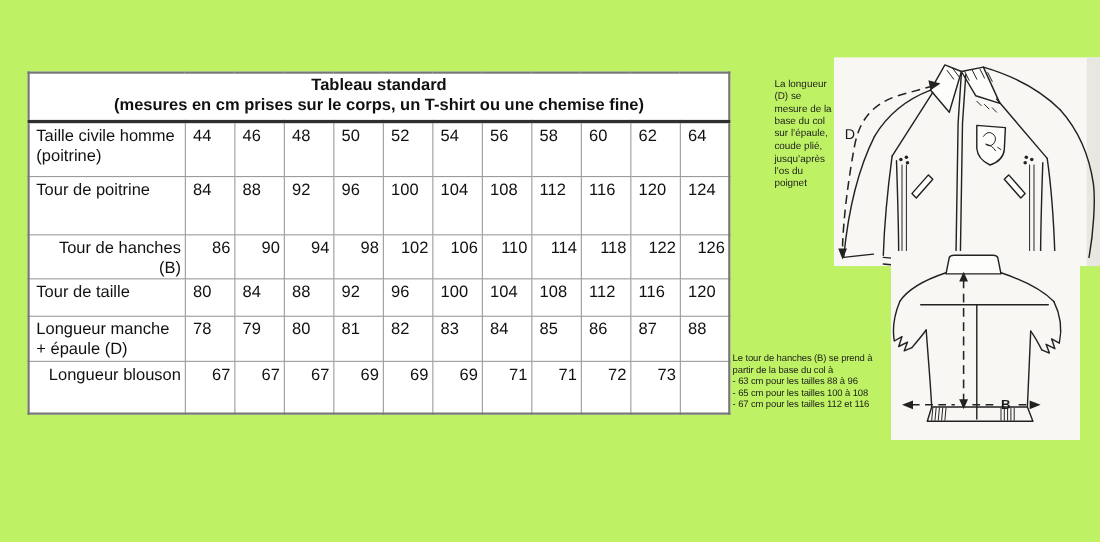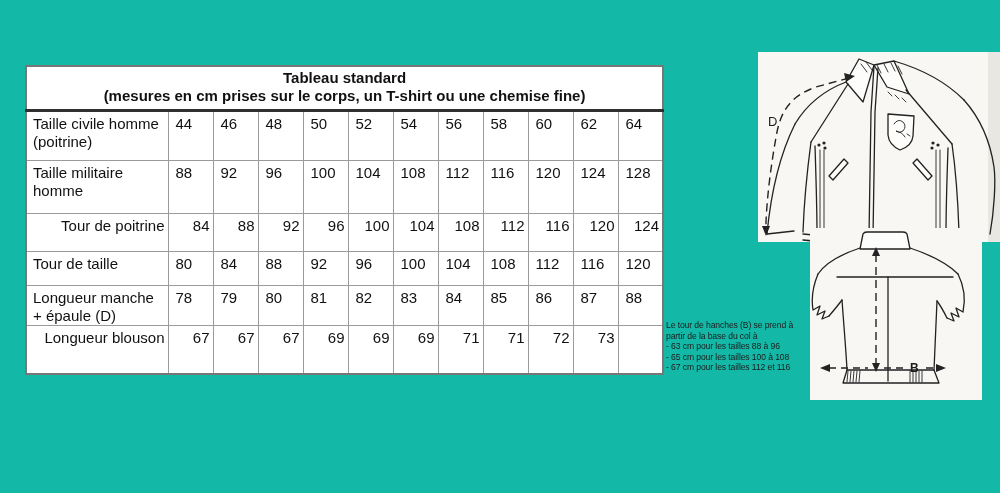--- a/index.html
+++ b/index.html
@@ -6,21 +6,21 @@
     --ink:#222222;
     --table-border:#777777;
     --grid:#9b9b9b;
     --header-rule:#2f2f2f;
     --paper:#f8f7f4;
     --paper-edge:#e9e7e1;
   }
   *{margin:0;padding:0;box-sizing:border-box;}
   html,body{background:#ffffff;}
   body{font-family:"Liberation Sans", sans-serif;color:#111;}
-  .screen{position:relative;width:1000px;height:493px;background:#14b8a6;overflow:hidden;padding-left:41px;}
+  .screen{position:relative;width:1000px;height:493px;background:#bef264;overflow:hidden;padding-left:41px;}
 
   
   .size-table{
     position:absolute;left:25px;top:65px;width:639px;
     border-collapse:collapse;table-layout:fixed;
     border:2px solid var(--table-border);
     background:#fff;
   }
   .size-table th.head-cell{
     border-bottom:3px solid var(--header-rule);
@@ -93,48 +93,48 @@
           <td class="value-cell">50</td>
           <td class="value-cell">52</td>
           <td class="value-cell">54</td>
           <td class="value-cell">56</td>
           <td class="value-cell">58</td>
           <td class="value-cell">60</td>
           <td class="value-cell">62</td>
           <td class="value-cell">64</td>
         </tr>
         <tr>
-          <td class="label-cell">Taille militaire homme</td>
-          <td class="value-cell">88</td>
-          <td class="value-cell">92</td>
-          <td class="value-cell">96</td>
-          <td class="value-cell">100</td>
-          <td class="value-cell">104</td>
-          <td class="value-cell">108</td>
-          <td class="value-cell">112</td>
-          <td class="value-cell">116</td>
-          <td class="value-cell">120</td>
-          <td class="value-cell">124</td>
-          <td class="value-cell">128</td>
-        </tr>
-        <tr>
           <td class="label-cell">Tour de poitrine</td>
           <td class="value-cell">84</td>
           <td class="value-cell">88</td>
           <td class="value-cell">92</td>
           <td class="value-cell">96</td>
           <td class="value-cell">100</td>
           <td class="value-cell">104</td>
           <td class="value-cell">108</td>
           <td class="value-cell">112</td>
           <td class="value-cell">116</td>
           <td class="value-cell">120</td>
           <td class="value-cell">124</td>
         </tr>
         <tr>
+          <td class="label-cell">Tour de hanches (B)</td>
+          <td class="value-cell">86</td>
+          <td class="value-cell">90</td>
+          <td class="value-cell">94</td>
+          <td class="value-cell">98</td>
+          <td class="value-cell">102</td>
+          <td class="value-cell">106</td>
+          <td class="value-cell">110</td>
+          <td class="value-cell">114</td>
+          <td class="value-cell">118</td>
+          <td class="value-cell">122</td>
+          <td class="value-cell">126</td>
+        </tr>
+        <tr>
           <td class="label-cell">Tour de taille</td>
           <td class="value-cell">80</td>
           <td class="value-cell">84</td>
           <td class="value-cell">88</td>
           <td class="value-cell">92</td>
           <td class="value-cell">96</td>
           <td class="value-cell">100</td>
           <td class="value-cell">104</td>
           <td class="value-cell">108</td>
           <td class="value-cell">112</td>
@@ -165,20 +165,31 @@
           <td class="value-cell">69</td>
           <td class="value-cell">71</td>
           <td class="value-cell">71</td>
           <td class="value-cell">72</td>
           <td class="value-cell">73</td>
           <td class="value-cell"></td>
         </tr>
       </tbody>
   </table>
 
+  <div class="note note-d">
+      <div>La longueur</div>
+      <div>(D) se</div>
+      <div>mesure de la</div>
+      <div>base du col</div>
+      <div>sur l’épaule,</div>
+      <div>coude plié,</div>
+      <div>jusqu’après</div>
+      <div>l’os du</div>
+      <div>poignet</div>
+    </div>
 
   <svg class="front-svg" viewBox="0 0 242 190">
     <rect x="0" y="0" width="242" height="190" fill="var(--paper)"></rect>
     <rect x="230" y="0" width="12" height="190" fill="var(--paper-edge)"></rect>
 
     <g>
 
       <path class="ink-fillwhite" d="M 88,30 L 101,7 L 116,13 L 105,50 Z"></path>
       <path class="ink-fillwhite" d="M 116,13 L 136,9 L 151,42 L 129,35 Z"></path>
       <path class="ink-thin" d="M 103,12 L 109,20 M 108,10 L 114,18 M 119,13 L 123,21 M 126,12 L 130,20 M 133,11 L 137,19 M 140,14 L 144,22"></path>

